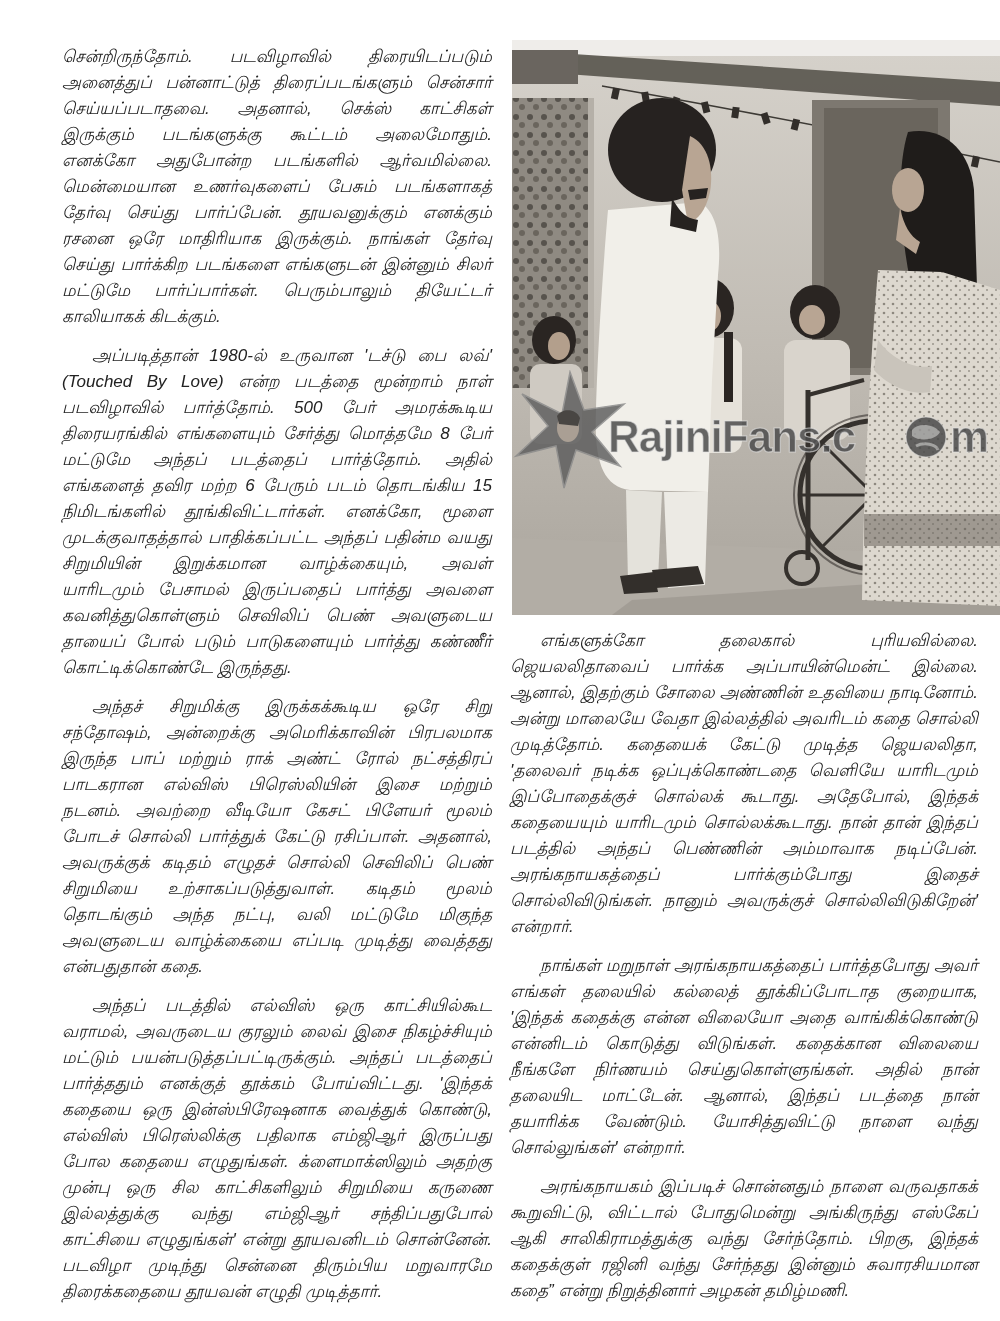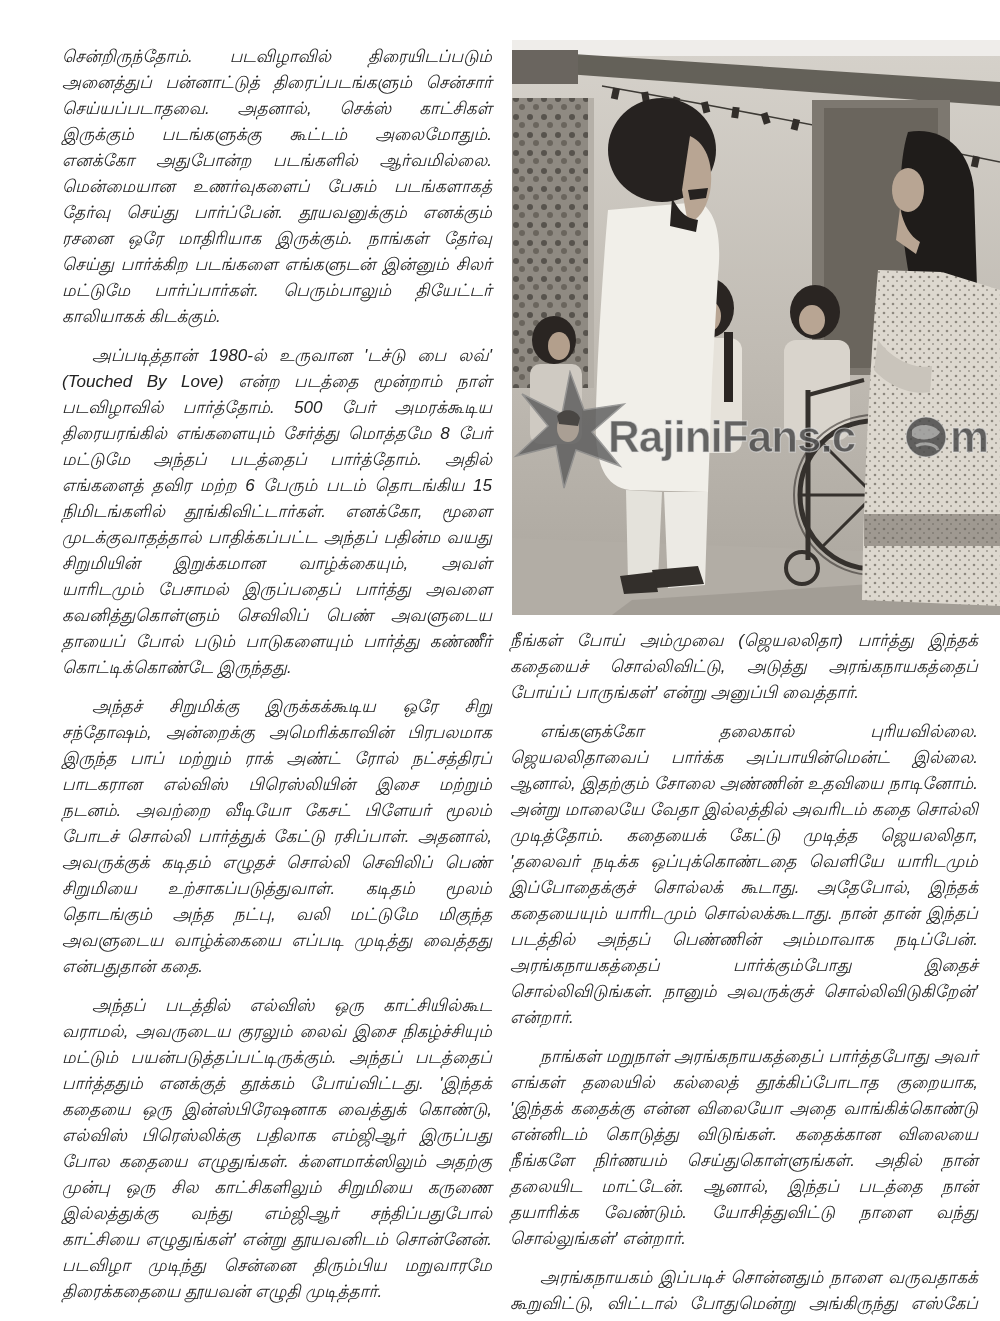--- a/index.html
+++ b/index.html
@@ -153,18 +153,17 @@
     <g opacity="0.85">
       <circle cx="414" cy="67" r="20" fill="#4b4b4b" stroke="#e6e6e6" stroke-opacity="0.6" stroke-width="1.2"></circle>
       <path d="M400,60 C406,52 422,54 428,62 C424,70 408,72 400,66 Z" fill="#9a9a9a"></path>
       <path d="M404,76 C412,72 424,74 426,80" stroke="#9a9a9a" stroke-width="3" fill="none"></path>
     </g>
     <text x="438" y="82" font-size="44" font-weight="bold" letter-spacing="-1" fill="#4b4b4b" fill-opacity="0.85" stroke="#e6e6e6" stroke-opacity="0.6" stroke-width="1.2" font-family="Liberation Sans, DejaVu Sans, sans-serif">m</text>
   </svg>
 </div>
 
 <div class="col" id="col-right">
-  <p class="noindent">நீங்கள் போய் அம்முவை (ஜெயலலிதா) பார்த்து இந்தக் கதையைச் சொல்லிவிட்டு, அடுத்து அரங்கநாயகத்தைப் போய்ப் பாருங்கள்' என்று அனுப்பி வைத்தார்.</p>
   <p>எங்களுக்கோ தலைகால் புரியவில்லை. ஜெயலலிதாவைப் பார்க்க அப்பாயின்மென்ட் இல்லை. ஆனால், இதற்கும் சோலை அண்ணின் உதவியை நாடினோம். அன்று மாலையே வேதா இல்லத்தில் அவரிடம் கதை சொல்லி முடித்தோம். கதையைக் கேட்டு முடித்த ஜெயலலிதா, 'தலைவர் நடிக்க ஒப்புக்கொண்டதை வெளியே யாரிடமும் இப்போதைக்குச் சொல்லக் கூடாது. அதேபோல், இந்தக் கதையையும் யாரிடமும் சொல்லக்கூடாது. நான் தான் இந்தப் படத்தில் அந்தப் பெண்ணின் அம்மாவாக நடிப்பேன். அரங்கநாயகத்தைப் பார்க்கும்போது இதைச் சொல்லிவிடுங்கள். நானும் அவருக்குச் சொல்லிவிடுகிறேன்' என்றார்.</p>
   <p>நாங்கள் மறுநாள் அரங்கநாயகத்தைப் பார்த்தபோது அவர் எங்கள் தலையில் கல்லைத் தூக்கிப்போடாத குறையாக, 'இந்தக் கதைக்கு என்ன விலையோ அதை வாங்கிக்கொண்டு என்னிடம் கொடுத்து விடுங்கள். கதைக்கான விலையை நீங்களே நிர்ணயம் செய்துகொள்ளுங்கள். அதில் நான் தலையிட மாட்டேன். ஆனால், இந்தப் படத்தை நான் தயாரிக்க வேண்டும். யோசித்துவிட்டு நாளை வந்து சொல்லுங்கள்' என்றார்.</p>
   <p>அரங்கநாயகம் இப்படிச் சொன்னதும் நாளை வருவதாகக் கூறுவிட்டு, விட்டால் போதுமென்று அங்கிருந்து எஸ்கேப் ஆகி சாலிகிராமத்துக்கு வந்து சேர்ந்தோம். பிறகு, இந்தக் கதைக்குள் ரஜினி வந்து சேர்ந்தது இன்னும் சுவாரசியமான கதை” என்று நிறுத்தினார் அழகன் தமிழ்மணி.</p>
 
 </div>
 
 </body></html>

